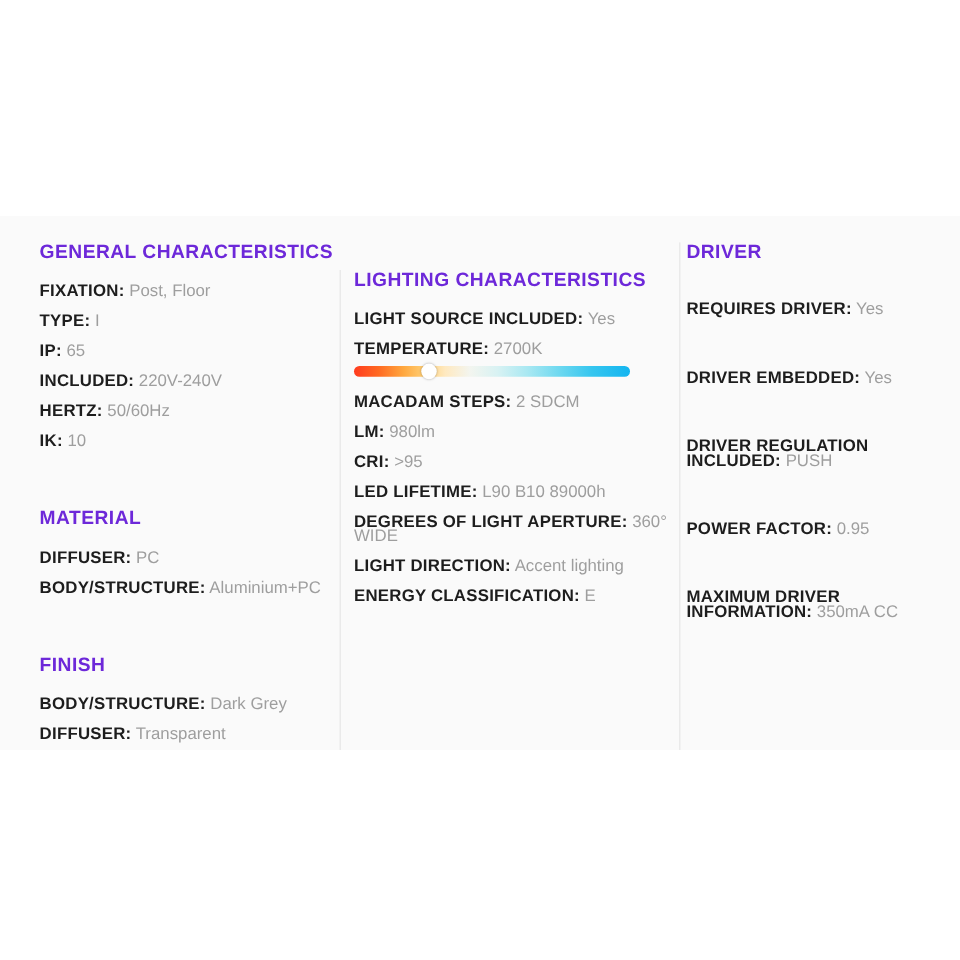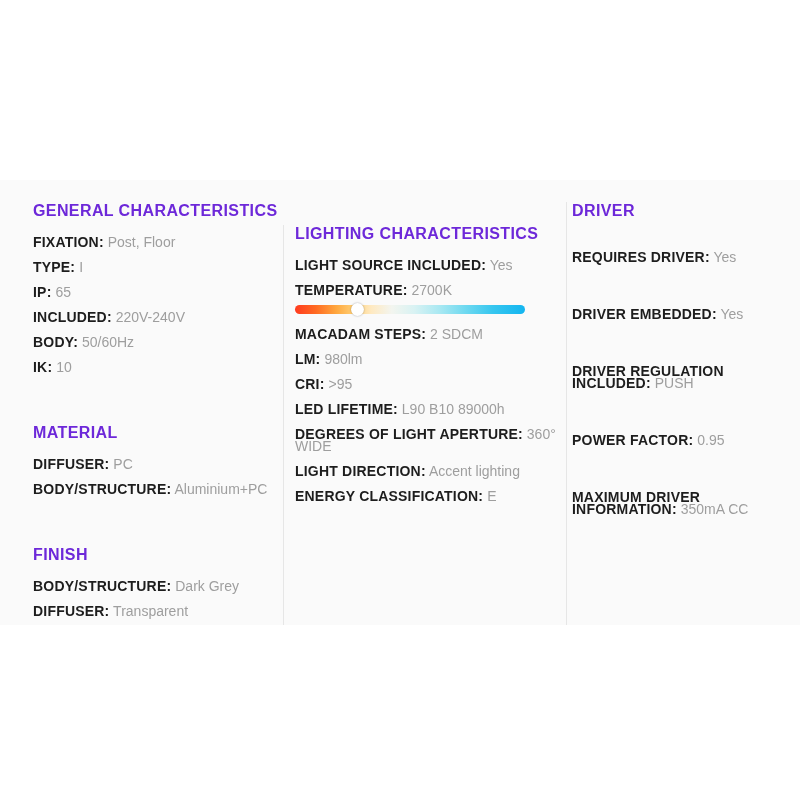--- a/index.html
+++ b/index.html
@@ -110,21 +110,21 @@
       </div>
       <div class="spec-row">
         <span class="spec-label">IP:</span>
         <span class="spec-value">65</span>
       </div>
       <div class="spec-row">
         <span class="spec-label">INCLUDED:</span>
         <span class="spec-value">220V-240V</span>
       </div>
       <div class="spec-row">
-        <span class="spec-label">BODY:</span>
+        <span class="spec-label">HERTZ:</span>
         <span class="spec-value">50/60Hz</span>
       </div>
       <div class="spec-row">
         <span class="spec-label">IK:</span>
         <span class="spec-value">10</span>
       </div>
 
       <div class="section-title spaced">MATERIAL</div>
 
       <div class="spec-row">

